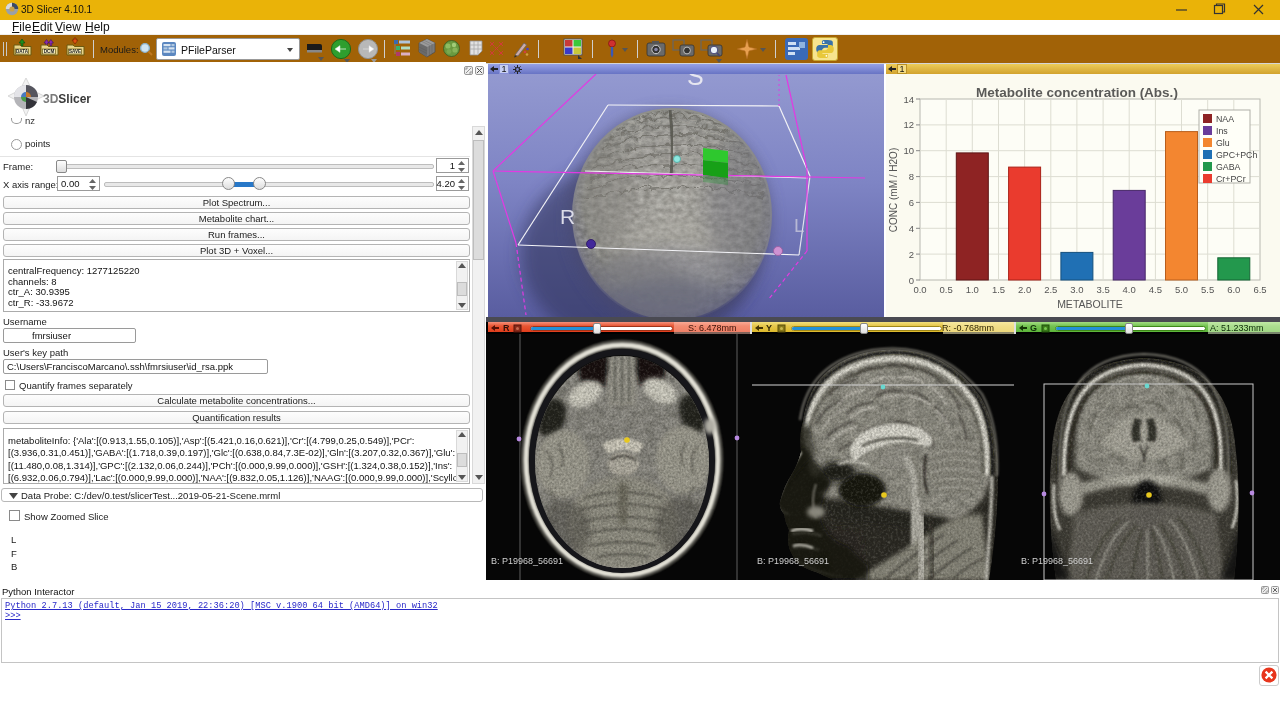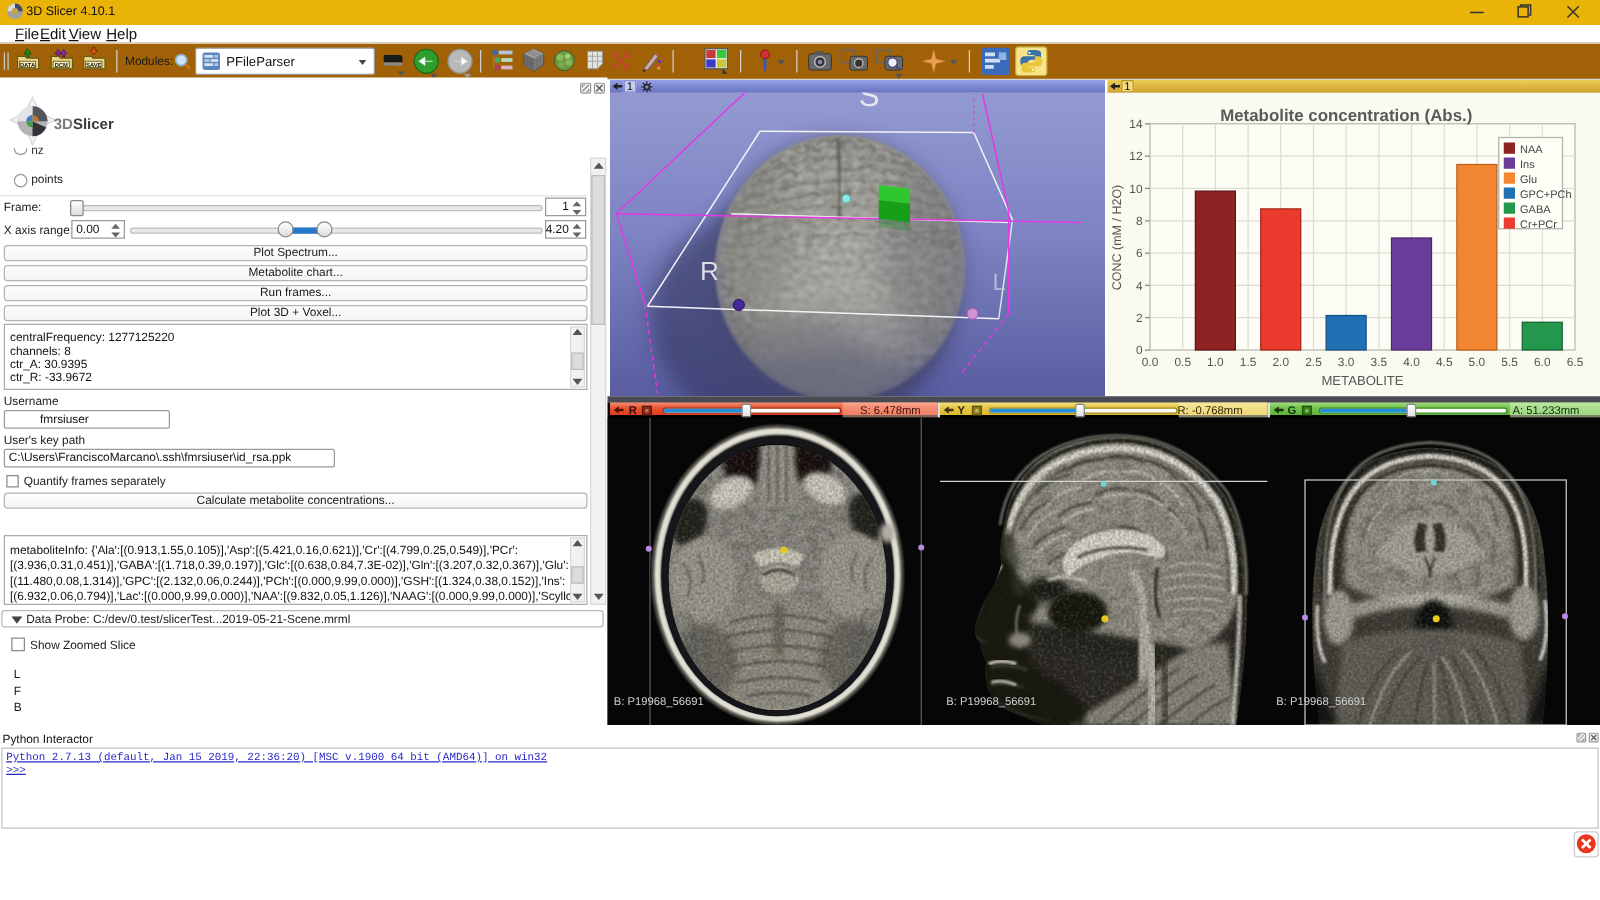--- a/index.html
+++ b/index.html
@@ -309,20 +309,21 @@
     <div class="inputbox" style="left:3px;top:266px;width:133px;height:15px;border-radius:2px;">
         <span style="position:absolute;left:18px;top:1px;margin-left:10px;">fmrsiuser</span>
       </div>
     <span class="lbl" style="left:3px;top:285px;">User's key path</span>
     <div class="inputbox" style="left:3px;top:297px;width:265px;height:15px;border-radius:2px;padding-left:48px;">
         <span style="position:absolute;left:3px;top:1px;">C:\Users\FranciscoMarcano\.ssh\fmrsiuser\id_rsa.ppk</span>
       </div>
     <div class="cb" style="left:5px;top:318px;"></div>
     <span class="lbl" style="left:19px;top:318px;">Quantify frames separately</span>
     <div class="btn" style="top:332px;">Calculate metabolite concentrations...</div>
+    <div class="btn" style="top:349px;">Quantification results</div>
 
     <div class="ta" style="top:366px;height:56px;">
       <div style="padding:6px 4px;line-height:12.4px;white-space:nowrap;">metaboliteInfo: {'Ala':[(0.913,1.55,0.105)],'Asp':[(5.421,0.16,0.621)],'Cr':[(4.799,0.25,0.549)],'PCr':<br>[(3.936,0.31,0.451)],'GABA':[(1.718,0.39,0.197)],'Glc':[(0.638,0.84,7.3E-02)],'Gln':[(3.207,0.32,0.367)],'Glu':<br>[(11.480,0.08,1.314)],'GPC':[(2.132,0.06,0.244)],'PCh':[(0.000,9.99,0.000)],'GSH':[(1.324,0.38,0.152)],'Ins':<br>[(6.932,0.06,0.794)],'Lac':[(0.000,9.99,0.000)],'NAA':[(9.832,0.05,1.126)],'NAAG':[(0.000,9.99,0.000)],'Scyllo':</div>
       <div class="scroll" style="right:1px;top:1px;width:12px;height:52px;"></div>
       <svg class="abs" style="right:3px;top:3px" width="8" height="7" viewBox="0 0 8 7">
           <path d="M4 0 L8 5 H0z" fill="#555"></path>
         </svg>
       <svg class="abs" style="right:3px;bottom:3px" width="8" height="7" viewBox="0 0 8 7">
           <path d="M4 7 L8 2 H0z" fill="#555"></path>
         </svg>

